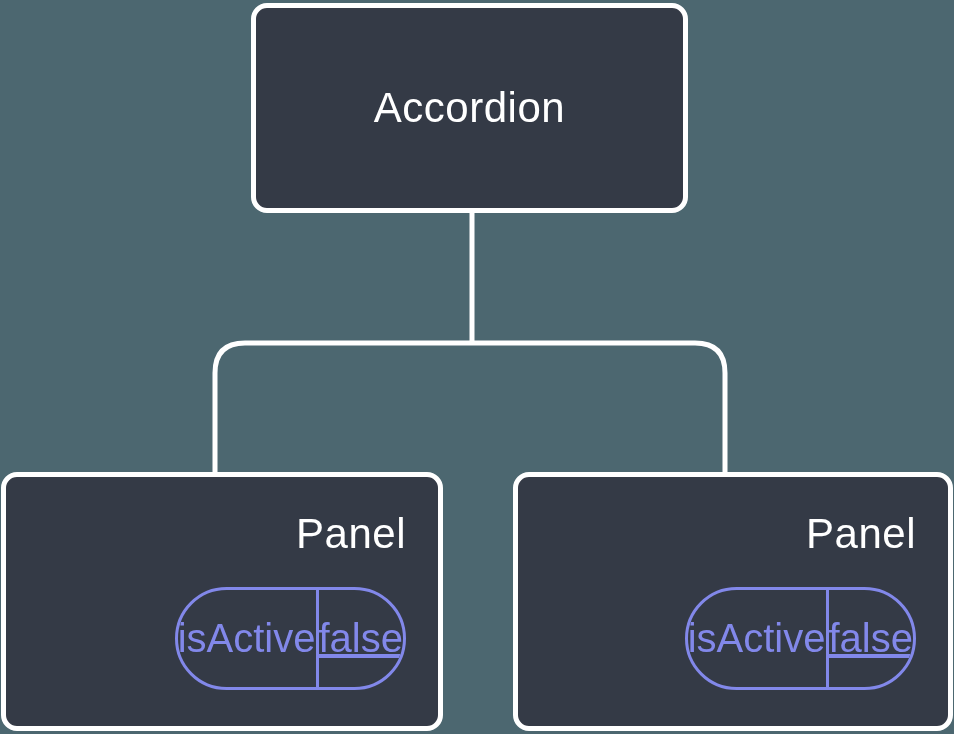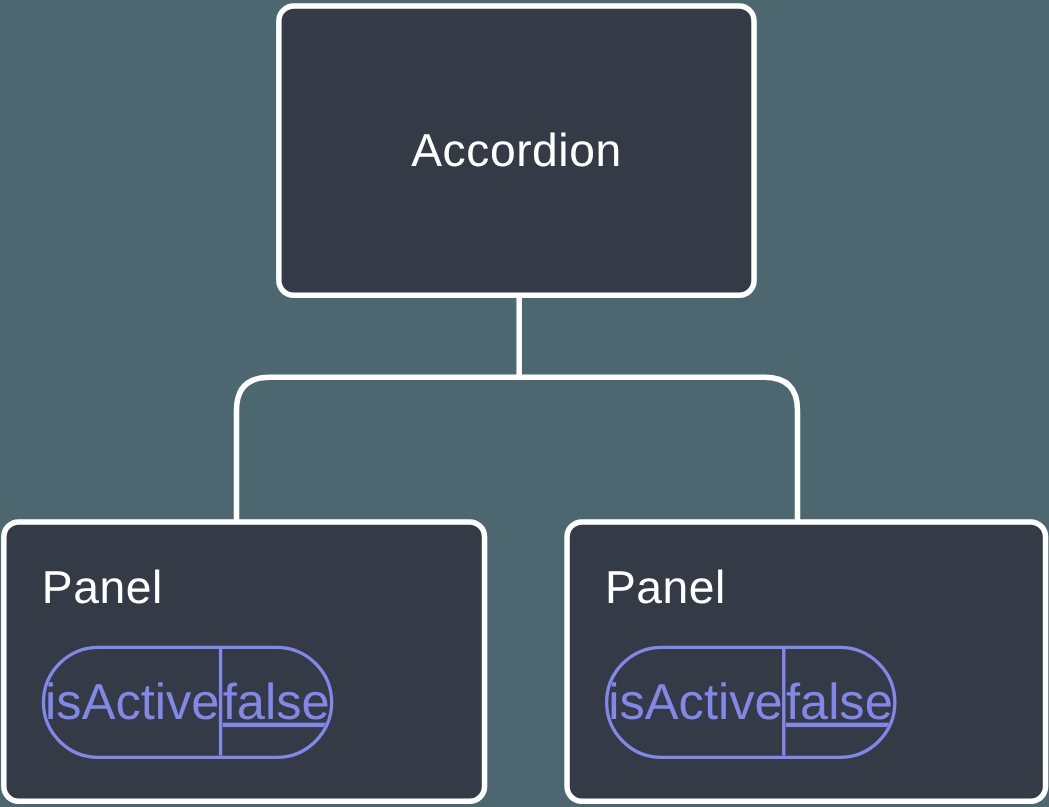--- a/index.html
+++ b/index.html
@@ -34,31 +34,31 @@
   }
   .node {
     position: absolute;
     background: var(--node_fill);
     border: 5px solid var(--connector);
     border-radius: 16px;
     color: var(--node_text);
   }
   .node-root {
     left: 251px; top: 3px;
-    width: 437px; height: 268px;
+    width: 437px; height: 210px;
     display: flex;
     align-items: center;
     justify-content: center;
   }
   .node-panel {
     top: 472px;
     height: 259px;
     display: flex;
     flex-direction: column;
-    align-items: flex-start;
+    align-items: flex-end;
     padding: 32px 32px 0 32px;
   }
   .node-panel.left  { left: 1px;   width: 442px; }
   .node-panel.right { left: 513px; width: 440px; }
   .node-label {
     font-size: 42px;
     font-weight: 500;
     letter-spacing: 0.5px;
     color: var(--node_text);
     text-align: center;
@@ -72,21 +72,21 @@
     border: 3px solid var(--accent);
     border-radius: 60px;
     display: flex;
     align-items: stretch;
     overflow: hidden;
   }
   .pill-cell {
     display: flex;
     align-items: center;
     justify-content: center;
-    font-size: 46px;
+    font-size: 40px;
     font-weight: 400;
     color: var(--accent);
     white-space: nowrap;
   }
   .pill-cell.key {
     flex: 0 0 58.3%;
     border-right: 3px solid var(--accent);
   }
   .pill-cell.value {
     flex: 1 1 auto;

